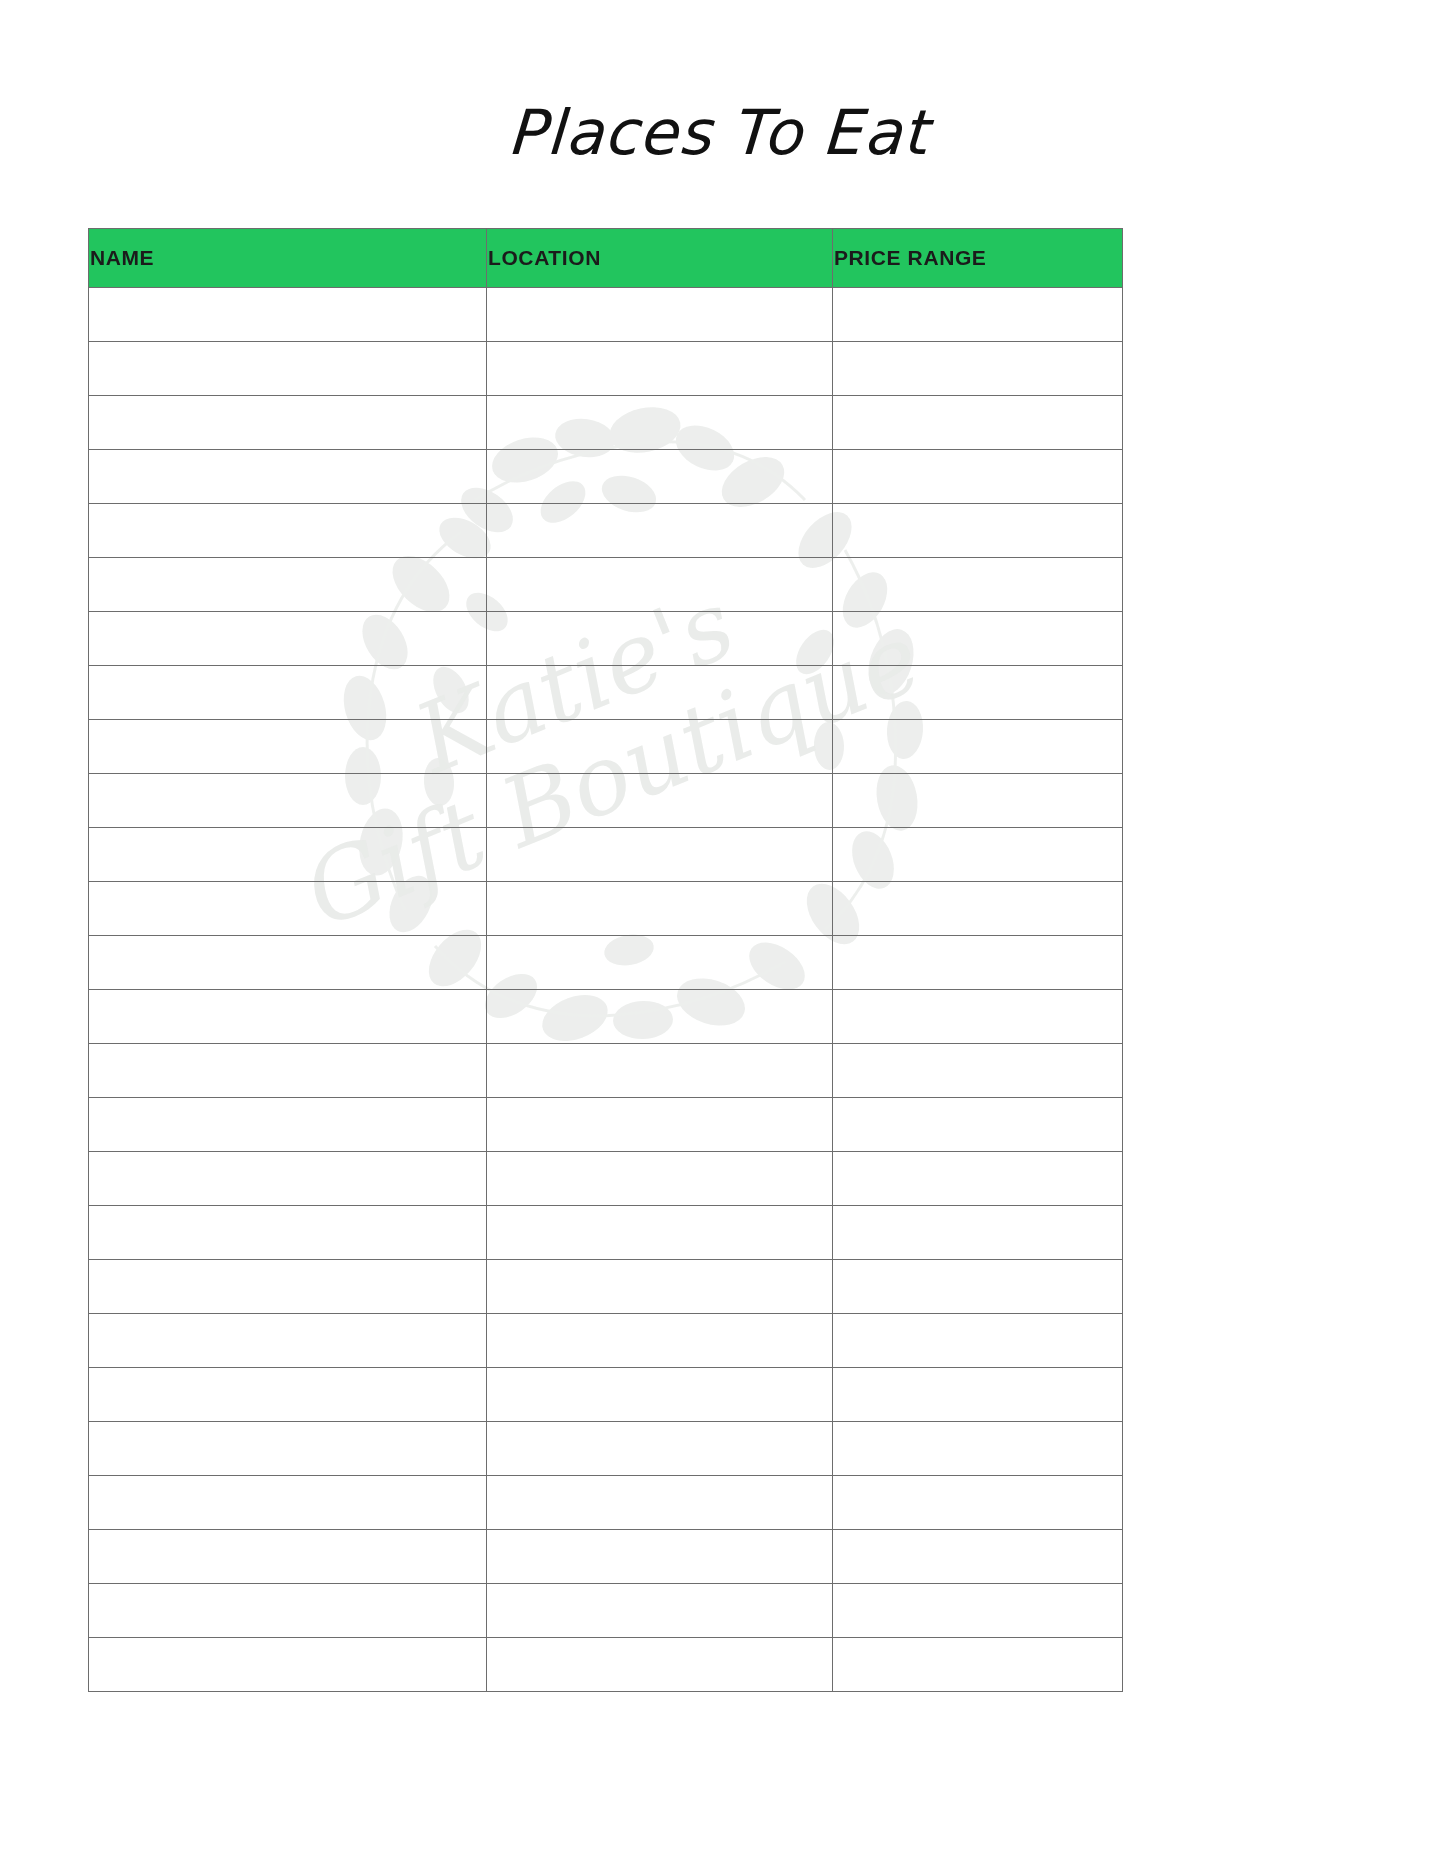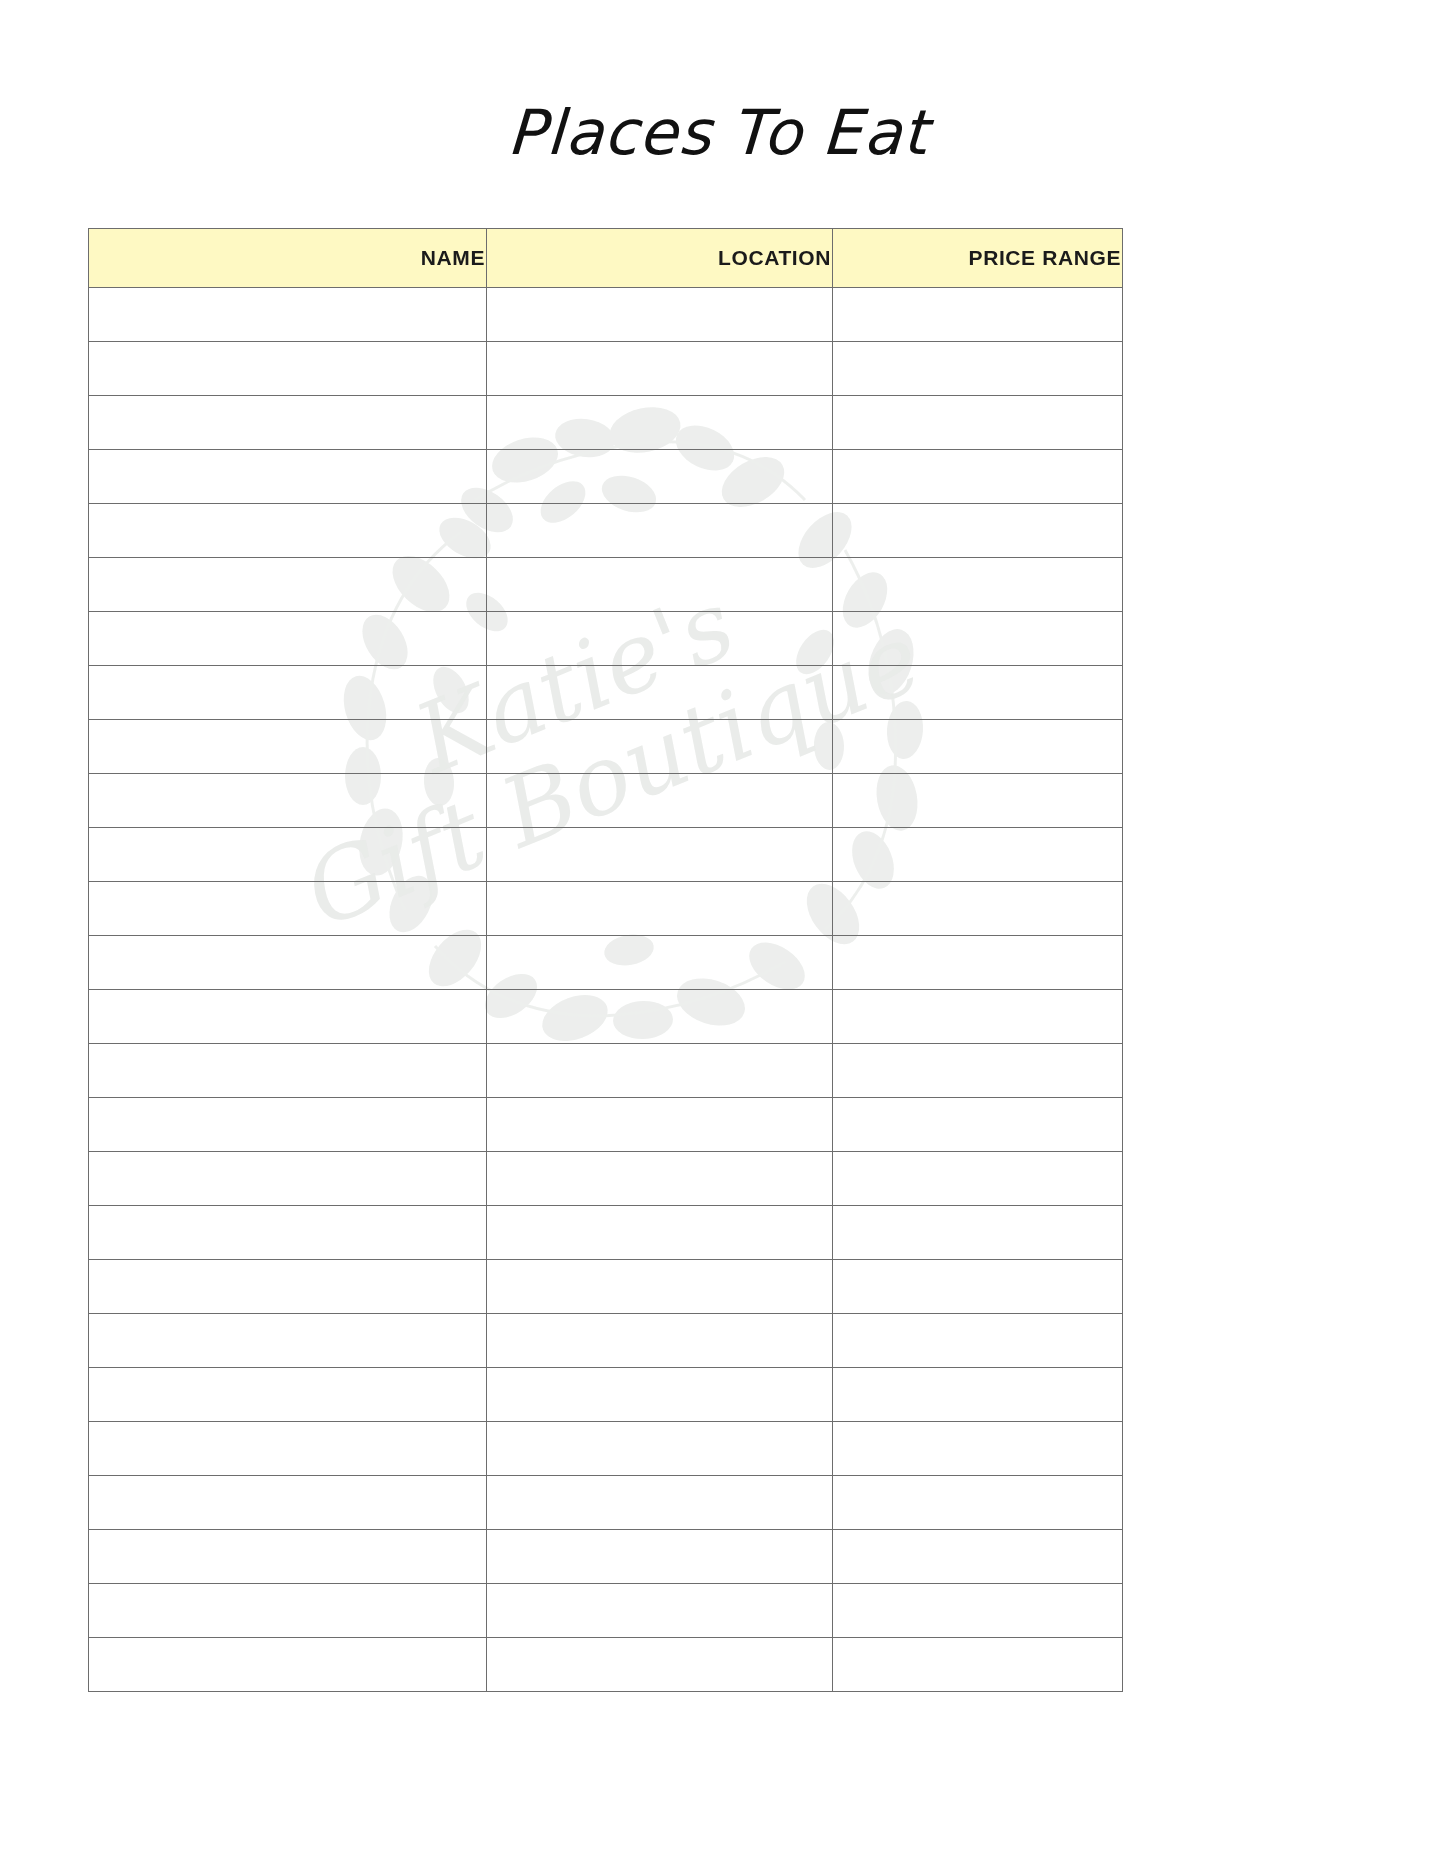--- a/index.html
+++ b/index.html
@@ -70,28 +70,28 @@
   table.sheet {
     border-collapse: collapse;
     width: 1034px;
     table-layout: fixed;
   }
   table.sheet col.c-name     { width: 398px; }
   table.sheet col.c-location { width: 346px; }
   table.sheet col.c-price    { width: 290px; }
 
   table.sheet th {
-    background: #fef9c3;
+    background: #22c55e;
     border: 1px solid #6d6d6d;
     height: 56px;
     font-size: 21px;
     font-weight: 700;
     letter-spacing: .6px;
     color: #1b1b1b;
-    text-align: right;
+    text-align: left;
     vertical-align: middle;
   }
   table.sheet td {
     border: 1px solid #6d6d6d;
     height: 53px;
     background: transparent;
     vertical-align: middle;
     padding: 0 8px;
     font-size: 19px;
     color: #222;

